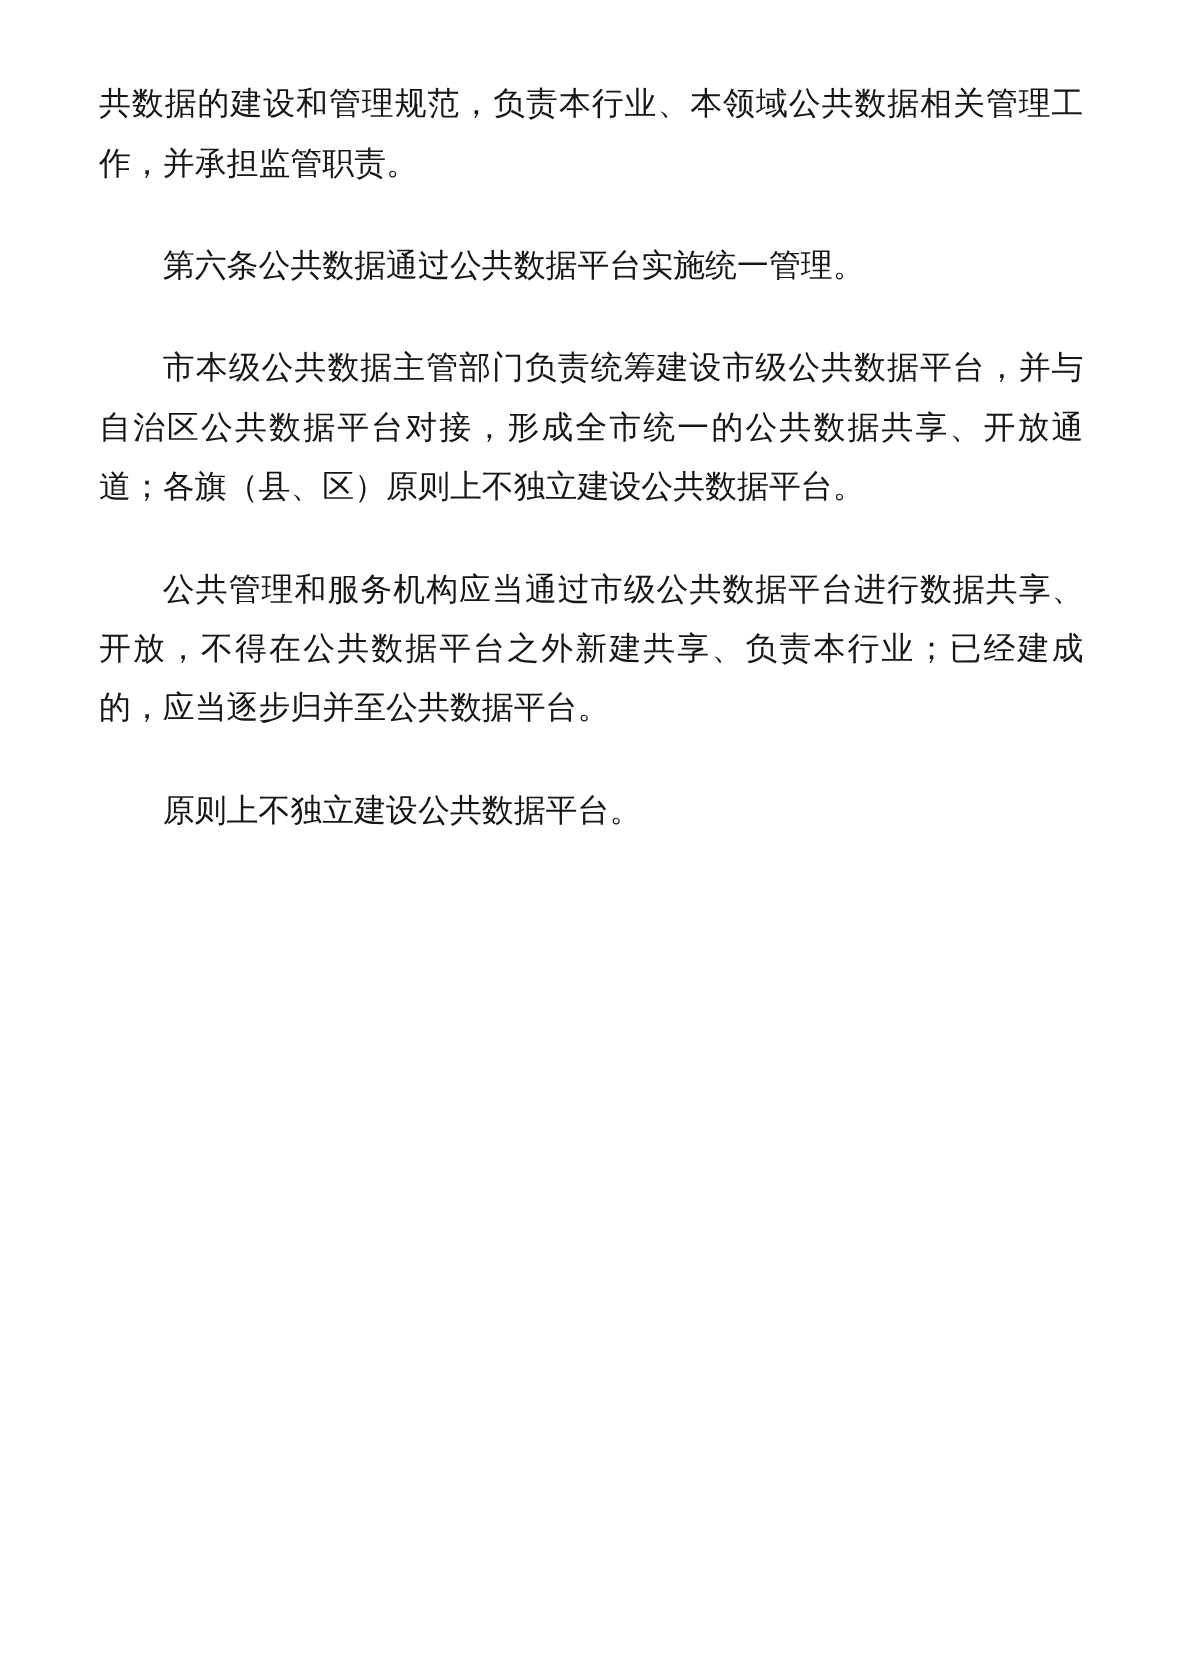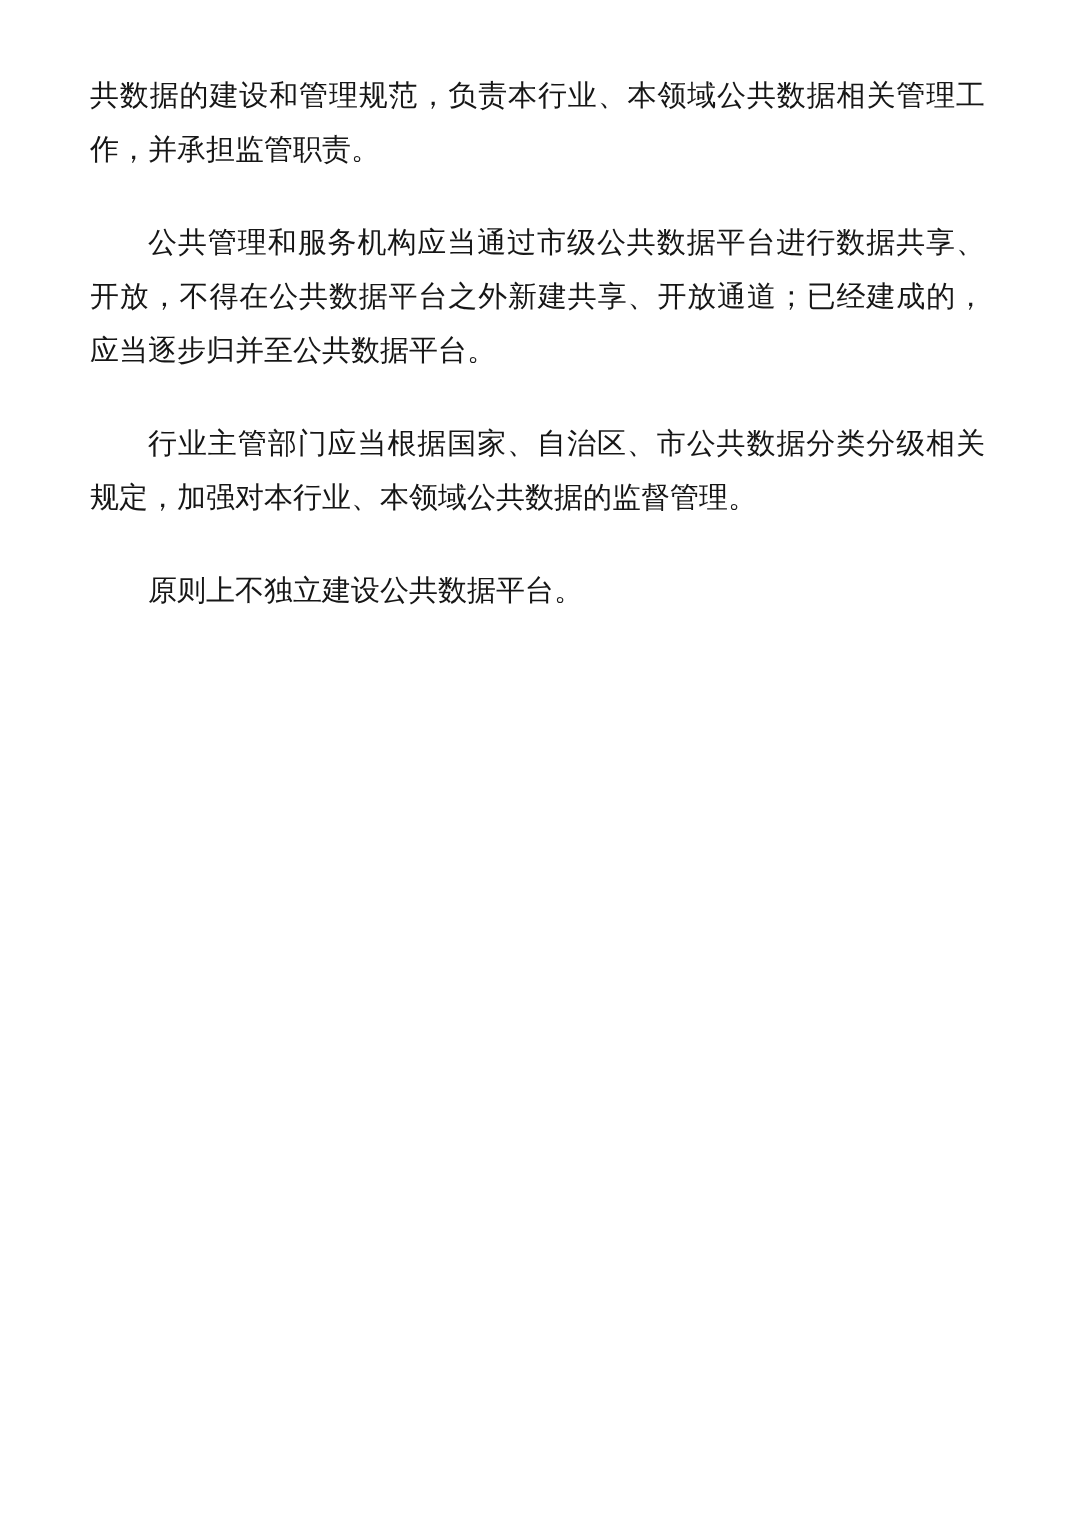--- a/index.html
+++ b/index.html
@@ -37,22 +37,23 @@
     letter-spacing: 4px;
   }
 </style>
 </head>
 <body>
 
 <div class="page">
   <p class="para no-indent">共数据的建设和管理规范，负责本行业、本领域公共数据相关管理工作，并承担监管职责。</p>
 
 
+  <p class="para">第六条公共数据通过公共数据平台实施统一管理。</p>
 
+  <p class="para">市本级公共数据主管部门负责统筹建设市级公共数据平台，并与自治区公共数据平台对接，形成全市统一的公共数据共享、开放通道；各旗（县、区）原则上不独立建设公共数据平台。</p>
 
-  <p class="para">公共管理和服务机构应当通过市级公共数据平台进行数据共享、开放，不得在公共数据平台之外新建共享、开放通道；已经建成的，应当逐步归并至公共数据平台。</p>
+  <p class="para">公共管理和服务机构应当通过市级公共数据平台进行数据共享、开放，不得在公共数据平台之外新建共享、负责本行业；已经建成的，应当逐步归并至公共数据平台。</p>
 
 
 
-  <p class="para">行业主管部门应当根据国家、自治区、市公共数据分类分级相关规定，加强对本行业、本领域公共数据的监督管理。</p>
 
   <p class="para">原则上不独立建设公共数据平台。</p>
 </div>
 
 </body></html>

